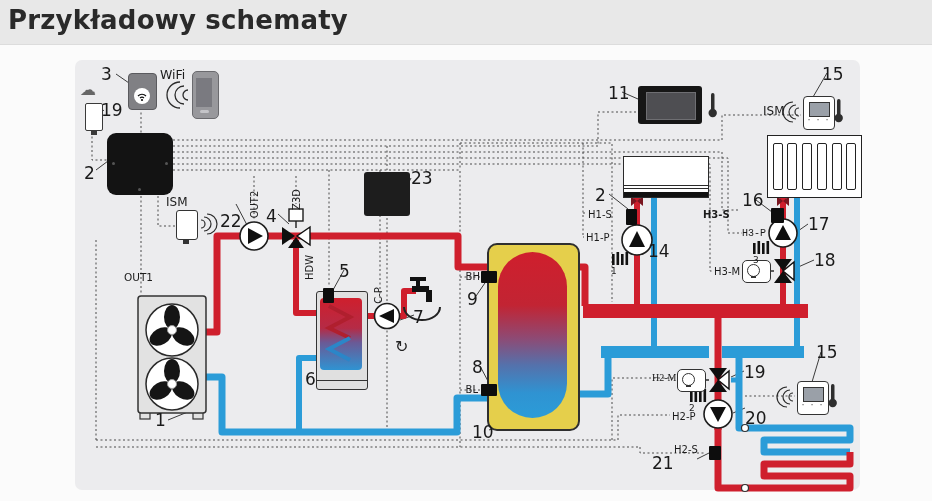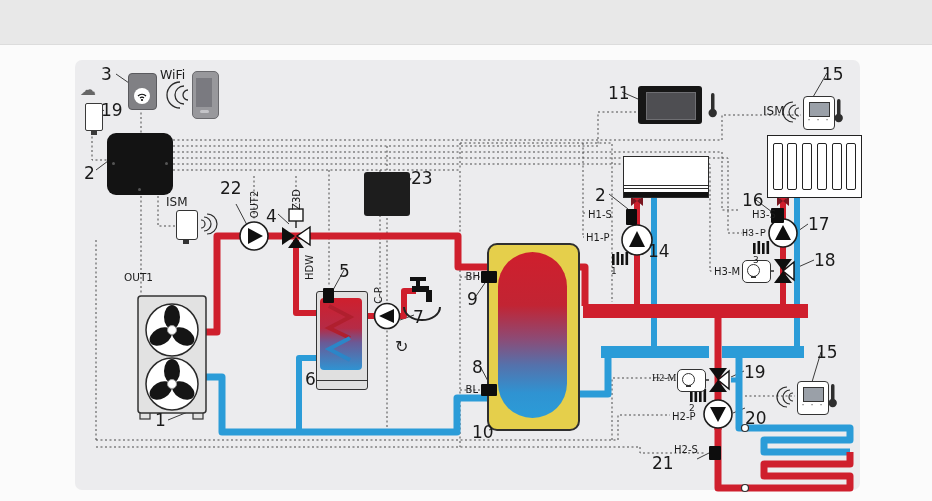--- a/index.html
+++ b/index.html
@@ -21,20 +21,21 @@
   .ismscr{position:absolute;left:5px;top:5px;width:19px;height:13px;background:#9aa0a8;border:1px solid #333;}
   .ismdots{position:absolute;left:0;top:19px;width:100%;text-align:center;font-size:8px;color:#333;letter-spacing:2px;}
   .slot{width:8px;height:45px;border:1.5px solid #222;border-radius:2px;background:#fff;}
 </style>
 </head>
 <body>
 
 <div id="stage">
 
   <div class="abs" id="hdr"></div>
+  <div class="abs" id="ttl">Przykładowy schematy</div>
   <div class="abs" id="panel"></div>
 
   <svg class="abs" style="left:0;top:0" width="932" height="501" viewBox="0 0 932 501">
 
     <g stroke="#4a4a4a" stroke-width="1" fill="none" stroke-dasharray="2 2.5">
       <path d="M141,108 V134"></path>
       <path d="M92,132 V160 H107"></path>
       <path d="M158,196 V226 H176"></path>
       <path d="M141,196 V294"></path>
       <path d="M173,140 H722 V115 H801"></path>
@@ -361,21 +362,21 @@
   <div class="abs tag" style="left:166px;top:195px;font-size:12px;">ISM</div>
   <div class="abs tag" style="left:763px;top:104px;font-size:12px;">ISM</div>
   <div class="abs vtag" style="left:234px;top:199px;">OUT2</div>
   <div class="abs vtag" style="left:276px;top:194px;">Z3D</div>
   <div class="abs vtag" style="left:289px;top:262px;">HDW</div>
   <div class="abs vtag" style="left:358px;top:290px;">C-P</div>
   <div class="abs tag tagR" style="left:452px;top:271px;">BH</div>
   <div class="abs tag tagR" style="left:450px;top:384px;">BL</div>
   <div class="abs tag" style="left:588px;top:209px;">H1-S</div>
   <div class="abs tag" style="left:586px;top:232px;">H1-P</div>
-  <div class="abs tag" style="left:752px;top:209px;">H3-S</div>
+  <div class="abs tag" style="left:703px;top:209px;font-weight:bold;">H3-S</div>
   <div class="abs tag" style="left:742px;top:228px;font-family:Liberation Mono, monospace;">H3-P</div>
   <div class="abs tag" style="left:714px;top:266px;">H3-M</div>
   <div class="abs tag" style="left:652px;top:372px;font-family:Liberation Serif, serif;">H2-M</div>
   <div class="abs tag" style="left:672px;top:411px;">H2-P</div>
   <div class="abs tag" style="left:674px;top:444px;">H2-S</div>
   <div class="abs tag" style="left:611px;top:266px;font-size:9px;">1</div>
   <div class="abs tag" style="left:689px;top:403px;font-size:9px;">2</div>
   <div class="abs tag" style="left:753px;top:255px;font-size:9px;">3</div>
 
   <div class="abs callout" style="left:155px;top:410px;">1</div>
@@ -393,16 +394,16 @@
   <div class="abs callout" style="left:595px;top:185px;">2</div>
   <div class="abs callout" style="left:648px;top:241px;">14</div>
   <div class="abs callout" style="left:822px;top:64px;">15</div>
   <div class="abs callout" style="left:816px;top:342px;">15</div>
   <div class="abs callout" style="left:742px;top:190px;">16</div>
   <div class="abs callout" style="left:808px;top:214px;">17</div>
   <div class="abs callout" style="left:814px;top:250px;">18</div>
   <div class="abs callout" style="left:744px;top:362px;">19</div>
   <div class="abs callout" style="left:745px;top:408px;">20</div>
   <div class="abs callout" style="left:652px;top:453px;">21</div>
-  <div class="abs callout" style="left:220px;top:178px;">22</div>
+  <div class="abs callout" style="left:220px;top:211px;">22</div>
   <div class="abs callout" style="left:411px;top:168px;">23</div>
 
 </div>
 
 </body></html>

